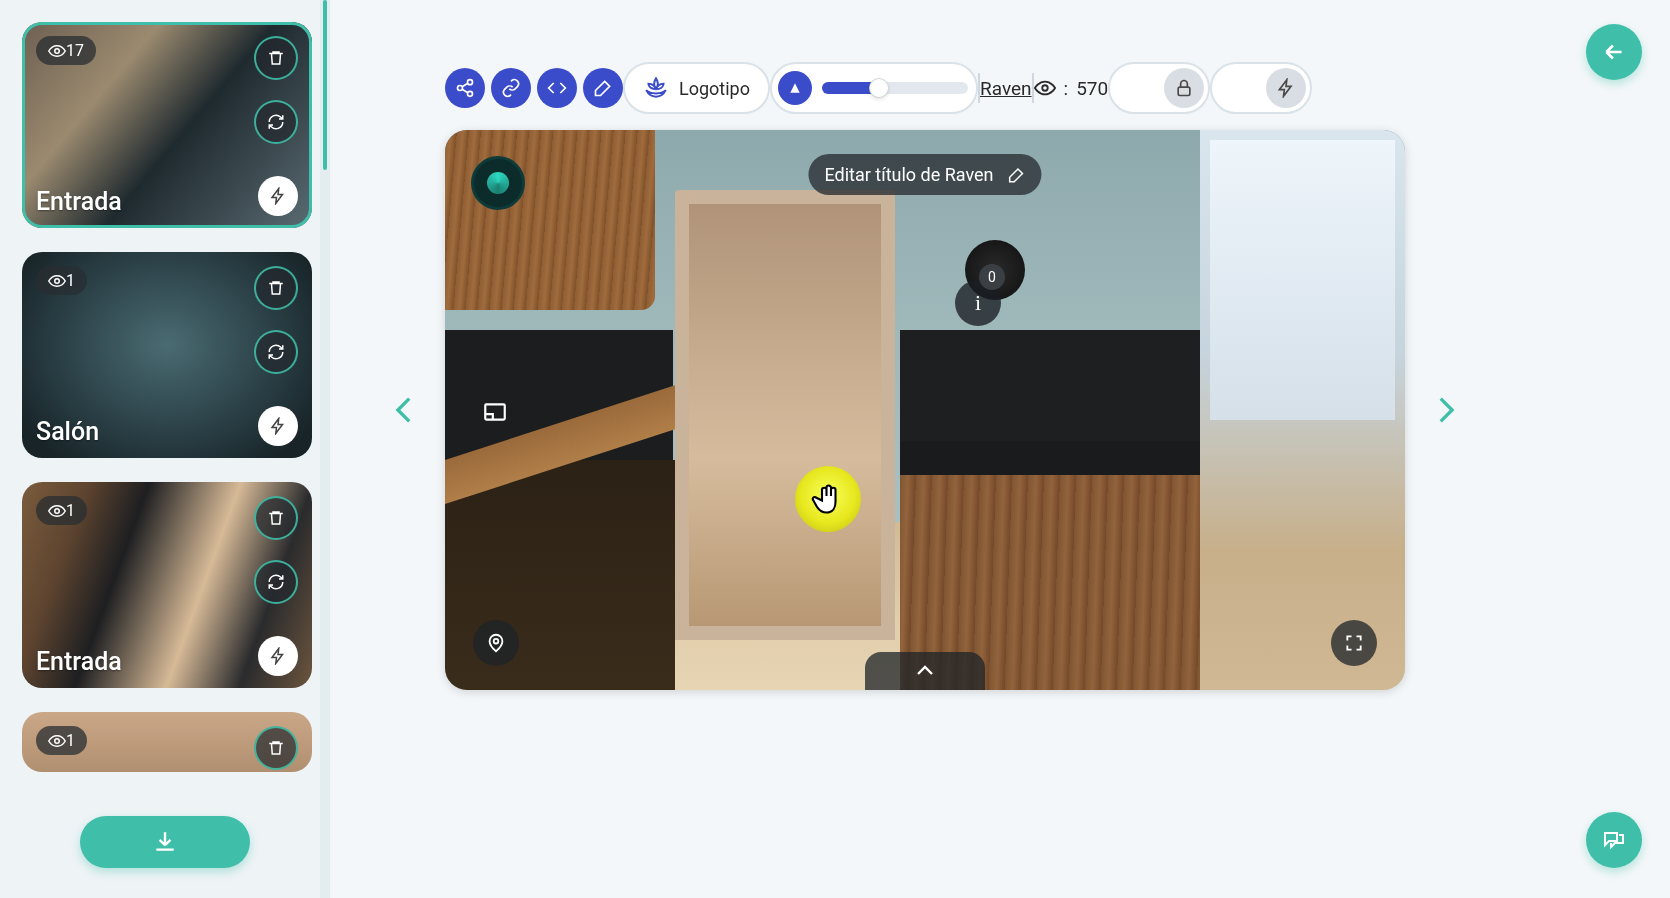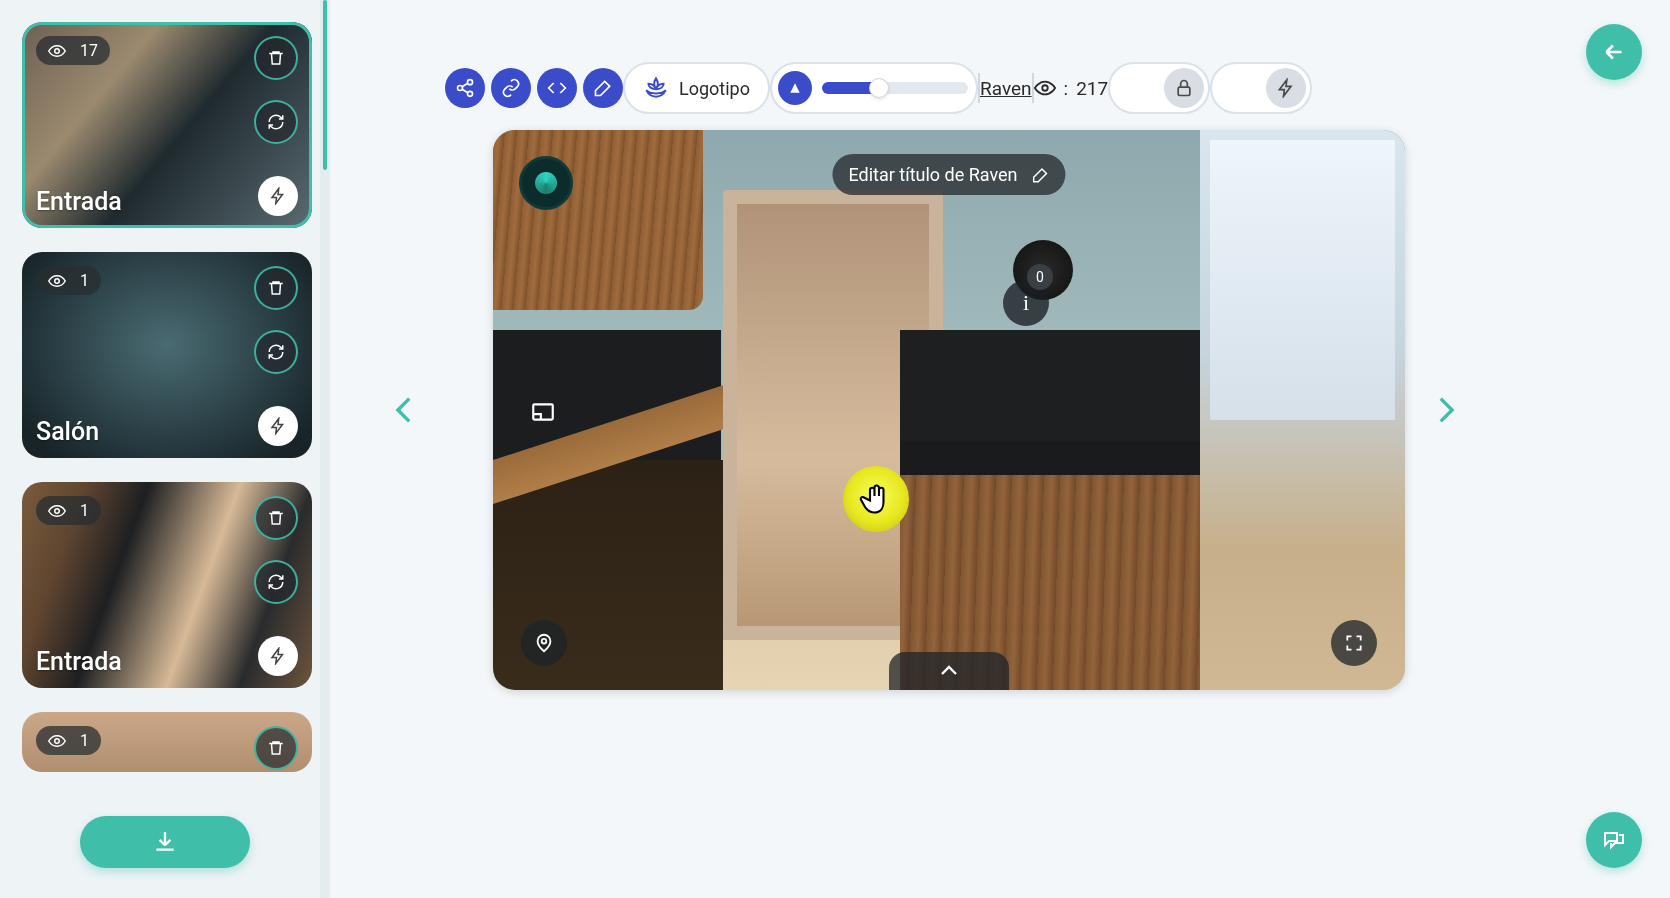--- a/index.html
+++ b/index.html
@@ -42,21 +42,21 @@
   }
   .thumb.short{height:60px;}
   .thumb.active::after{
     content:"";position:absolute;inset:0;border:3px solid var(--teal);border-radius:20px;pointer-events:none;
   }
   .thumb-label{
     position:absolute;left:14px;bottom:12px;color:#fff;font-size:25px;font-weight:500;
     text-shadow:0 1px 2px rgba(0,0,0,.4);
   }
   .views-pill{
-    position:absolute;left:14px;top:14px;display:flex;align-items:center;gap:14px;
+    position:absolute;left:14px;top:14px;display:flex;align-items:center;gap:0;
     background:rgba(40,45,50,.75);color:#fff;border-radius:18px;padding:5px 12px;font-size:16px;
   }
   .eye-icon{width:18px;height:18px;}
   .mini-btn{
     position:absolute;width:40px;height:40px;border-radius:50%;
     background:rgba(35,40,45,.7);border:2px solid rgba(63,191,169,.9);
     display:flex;align-items:center;justify-content:center;color:#fff;
   }
   .mini-btn.del{right:14px;top:14px;}
   .mini-btn.rot{right:14px;top:78px;}
@@ -133,21 +133,20 @@
     background:#d9dee5;display:flex;align-items:center;justify-content:center;color:#4a4a4a;
   }
 
   
   .viewer-wrap{
     position:absolute;left:445px;top:130px;width:960px;height:560px;
   }
   .viewer{
     position:absolute;inset:0;border-radius:22px;overflow:hidden;
     box-shadow:0 2px 10px rgba(0,0,0,.15);
-    margin-left:48px;
   }
   .scene{position:absolute;inset:0;}
   .sky{position:absolute;inset:0;background:#9cb5b9;}
   .wall{position:absolute;left:0;right:0;top:0;height:70%;background:linear-gradient(180deg,#8ea9ad 0%,#9fb8ba 50%,#a9c0c1 100%);}
   .floor{position:absolute;left:0;right:0;bottom:0;height:30%;background:linear-gradient(180deg,#d0bb95 0%,#e2ceab 60%,#e6d4b3 100%);}
   .door{position:absolute;left:230px;top:60px;width:220px;height:450px;background:#c9b39a;border-top-left-radius:4px;border-top-right-radius:4px;}
   .door::before{content:"";position:absolute;inset:14px;background:linear-gradient(180deg,#b09379 0%,#d6bc9d 60%,#b89874 100%);}
   .cabinet{position:absolute;left:0;top:0;width:210px;height:180px;background:repeating-linear-gradient(95deg,#8f5d34,#a06c3e 6px,#7f5129 12px);border-bottom-right-radius:14px;}
   .counterL{position:absolute;left:0;bottom:0;width:230px;height:230px;background:linear-gradient(180deg,#2b2115 0%,#3a2c1b 100%);} 
   .counterL::before{content:"";position:absolute;left:0;right:-40px;top:0;height:44px;background:linear-gradient(180deg,#9a6a3b,#b07e48);transform:skewY(-18deg);transform-origin:left top;}
@@ -371,21 +370,21 @@
     <div class="vsep"></div>
     <a class="help-link">Raven</a>
     <div class="vsep"></div>
 
     <div class="viewcount">
       <svg width="22" height="22" viewBox="0 0 24 24" fill="none" stroke="currentColor" stroke-width="2">
           <path d="M1 12s4-7 11-7 11 7 11 7-4 7-11 7S1 12 1 12z"></path>
           <circle cx="12" cy="12" r="3"></circle>
         </svg>
       <span>:</span>
-      <span>217</span>
+      <span>570</span>
     </div>
 
     <div class="toggle">
       <div class="knob">
         <svg width="20" height="20" viewBox="0 0 24 24" fill="none" stroke="currentColor" stroke-width="2">
             <rect x="5" y="11" width="14" height="10" rx="2"></rect>
             <path d="M8 11V7a4 4 0 0 1 8 0v4"></path>
           </svg>
       </div>
     </div>

